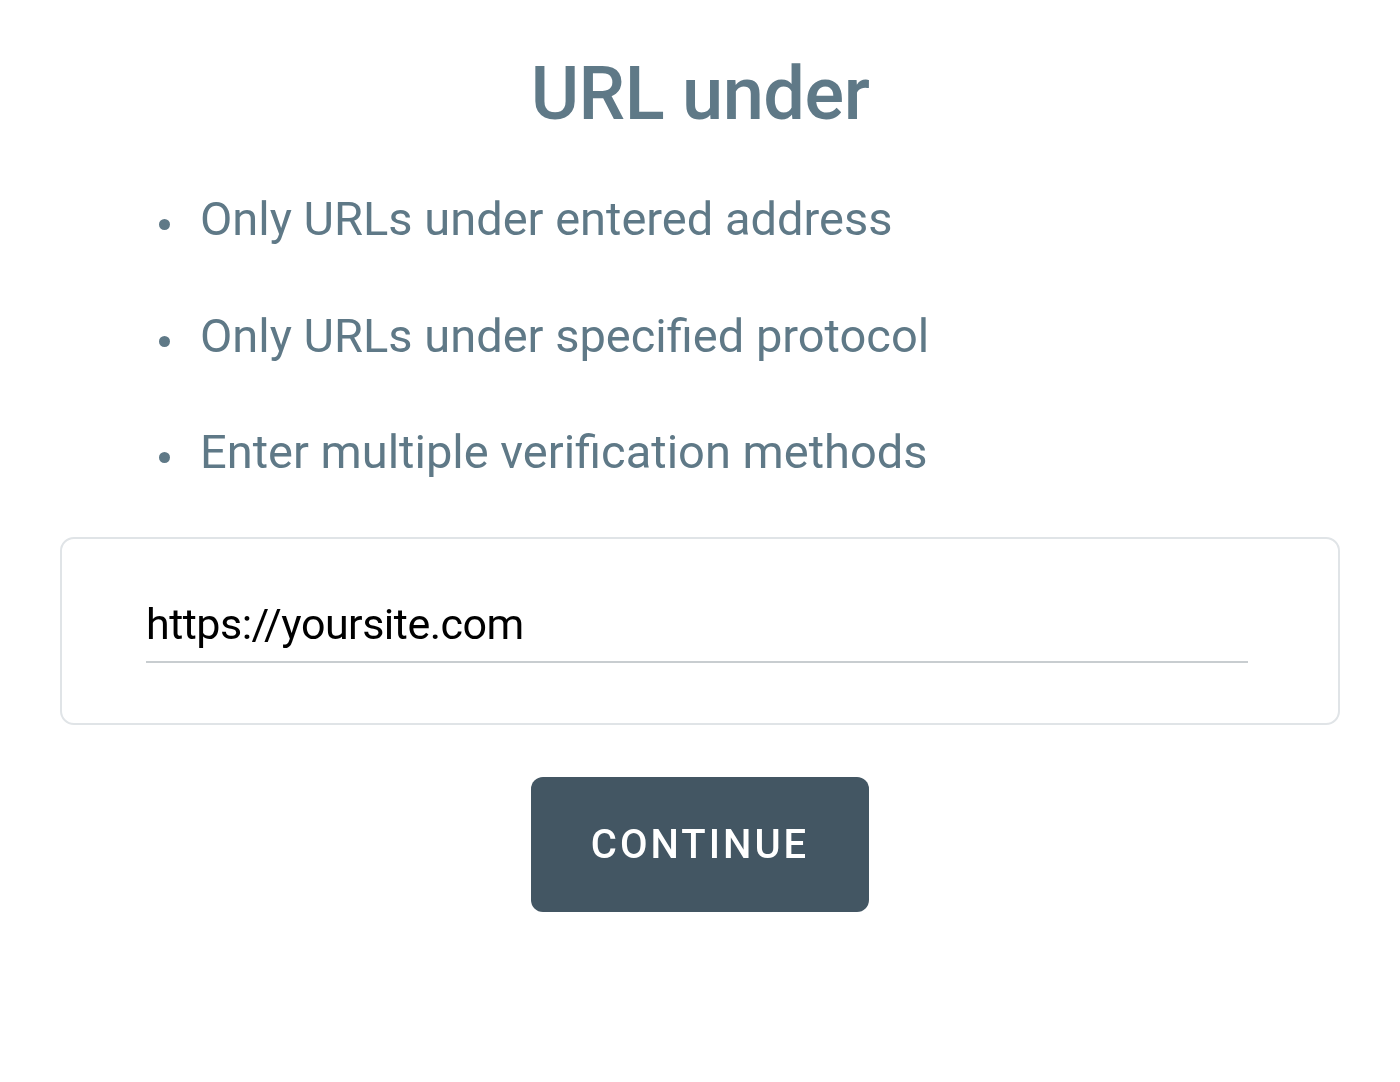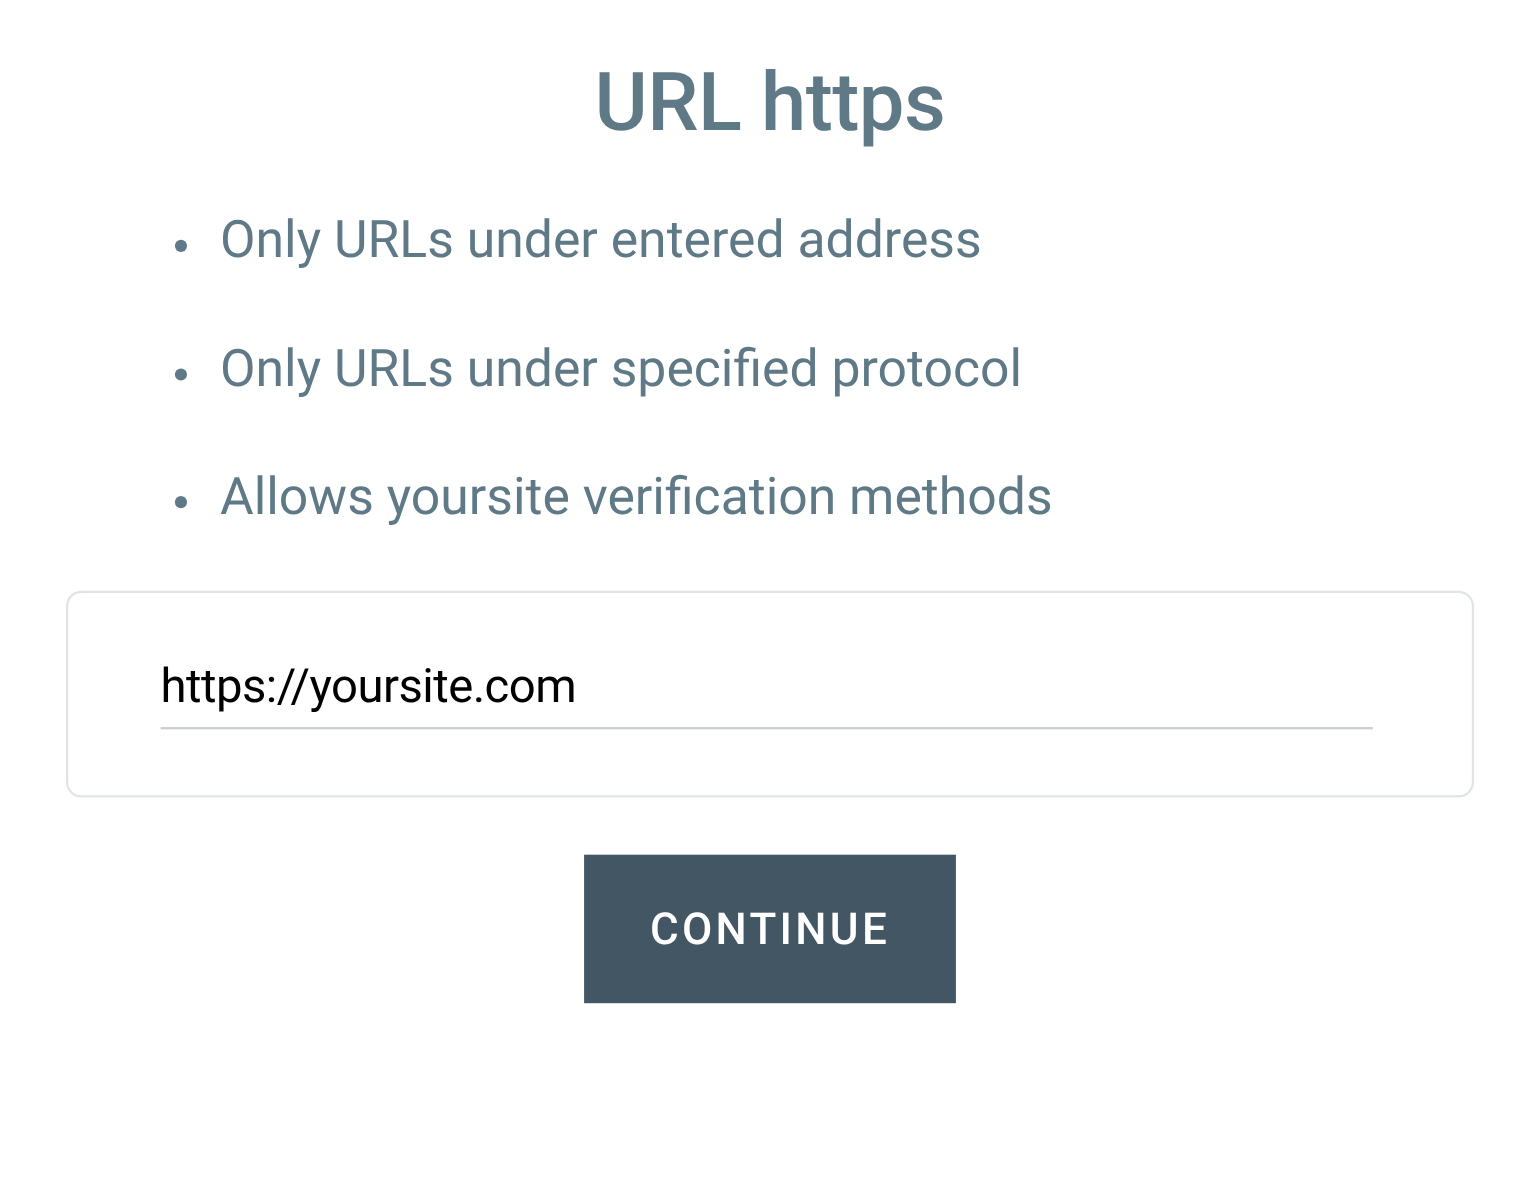--- a/index.html
+++ b/index.html
@@ -71,35 +71,35 @@
       text-align: center;
     }
     .continue-button {
       display: inline-block;
       background: #435663;
       color: #ffffff;
       font-size: 40px;
       font-weight: 500;
       letter-spacing: 3px;
       border: none;
-      border-radius: 0;
+      border-radius: 12px;
       padding: 44px 60px;
       cursor: pointer;
       font-family: inherit;
     }
   </style>
 </head>
 <body>
 
-<h1 class="title">URL https</h1>
+<h1 class="title">URL under</h1>
 
 <ul class="bullet-list">
   <li>Only URLs under entered address</li>
   <li>Only URLs under specified protocol</li>
-  <li>Allows yoursite verification methods</li>
+  <li>Enter multiple verification methods</li>
 </ul>
 
 <div class="input-card">
   <input type="text" class="url-input" value="https://yoursite.com" style="">
 </div>
 
 <div class="button-row">
   <button class="continue-button">CONTINUE</button>
 </div>
 

